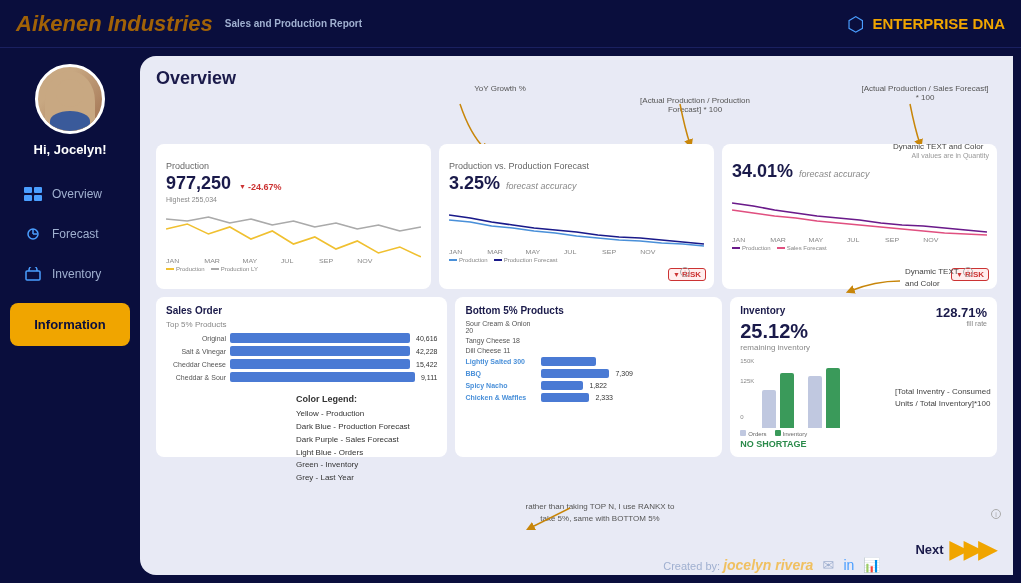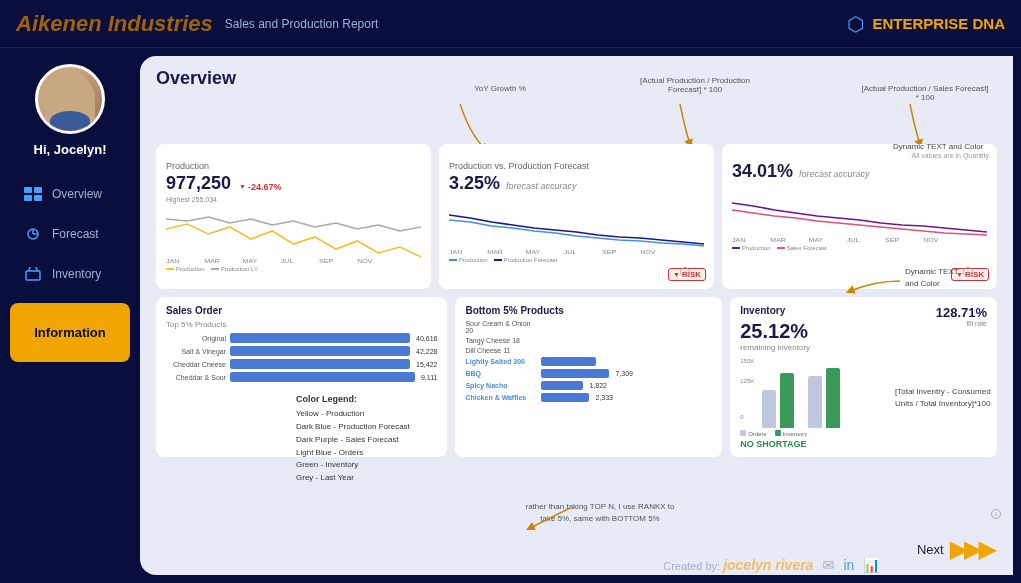--- a/index.html
+++ b/index.html
@@ -21,24 +21,24 @@
       padding: 0 16px;
       border-bottom: 1px solid #1a2060;
     }
     .header-title-main {
       font-size: 22px;
       font-weight: 900;
       font-style: italic;
       color: #a16207;
     }
     .header-title-sub {
-      font-size: 12px;
+      font-size: 10px;
       color: #a0b0d0;
       margin-left: 12px;
-      font-weight: 400;
+      font-weight: 700;
     }
     .header-logo {
       margin-left: auto;
       display: flex;
       align-items: center;
       gap: 8px;
     }
     .header-logo-text {
       font-size: 15px;
       font-weight: 700;
@@ -133,21 +133,21 @@
       width: 22px;
       height: 18px;
       display: flex;
       align-items: center;
       justify-content: center;
     }
     .nav-active-tab {
       background: #f0a500;
       color: #0a0e3d;
       width: 120px;
-      padding: 22px 12px;
+      padding: 14px 12px;
       border-radius: 8px;
       font-size: 13px;
       font-weight: 700;
       display: flex;
       align-items: center;
       justify-content: center;
       margin-top: 6px;
       cursor: pointer;
     }
 
@@ -396,21 +396,21 @@
     
     .next-btn {
       position: absolute;
       bottom: 12px;
       right: 20px;
       display: flex;
       align-items: center;
       gap: 6px;
       color: #1a1a4a;
       font-size: 13px;
-      font-weight: 400;
+      font-weight: 700;
       cursor: pointer;
       margin-left: 7px;
     }
     .next-arrow {
       color: #f0a500;
       font-size: 24px;
       letter-spacing: -4px;
     }
     .footer-name {
       font-style: italic;
@@ -477,21 +477,21 @@
     <div class="nav-active-tab">
       <span>Information</span>
     </div>
   </div>
 
   <div class="main-content">
 
     <div class="overview-title">Overview</div>
 
     <div style="position:absolute; top:28px; left:320px; font-size:8px; color:#555; text-align:center; width:80px;">YoY Growth %</div>
-    <div style="position:absolute; top:20px; left:490px; font-size:8px; color:#555; text-align:center; width:130px;">[Actual Production / Production Forecast] * 100</div>
+    <div style="position:absolute; top:40px; left:490px; font-size:8px; color:#555; text-align:center; width:130px;">[Actual Production / Production Forecast] * 100</div>
     <div style="position:absolute; top:28px; left:720px; font-size:8px; color:#555; text-align:center; width:130px;">[Actual Production / Sales Forecast] * 100</div>
 
     <svg style="position:absolute; top:28px; left:150px; width:700px; height:80px; pointer-events:none;">
 
       <path d="M 170 20 Q 180 50 195 65" stroke="#c8860a" stroke-width="1.5" fill="none" marker-end="url(#arr)"></path>
 
       <path d="M 390 20 Q 395 45 400 60" stroke="#c8860a" stroke-width="1.5" fill="none" marker-end="url(#arr)"></path>
 
       <path d="M 620 20 Q 625 45 630 60" stroke="#c8860a" stroke-width="1.5" fill="none" marker-end="url(#arr)"></path>
       <defs>

